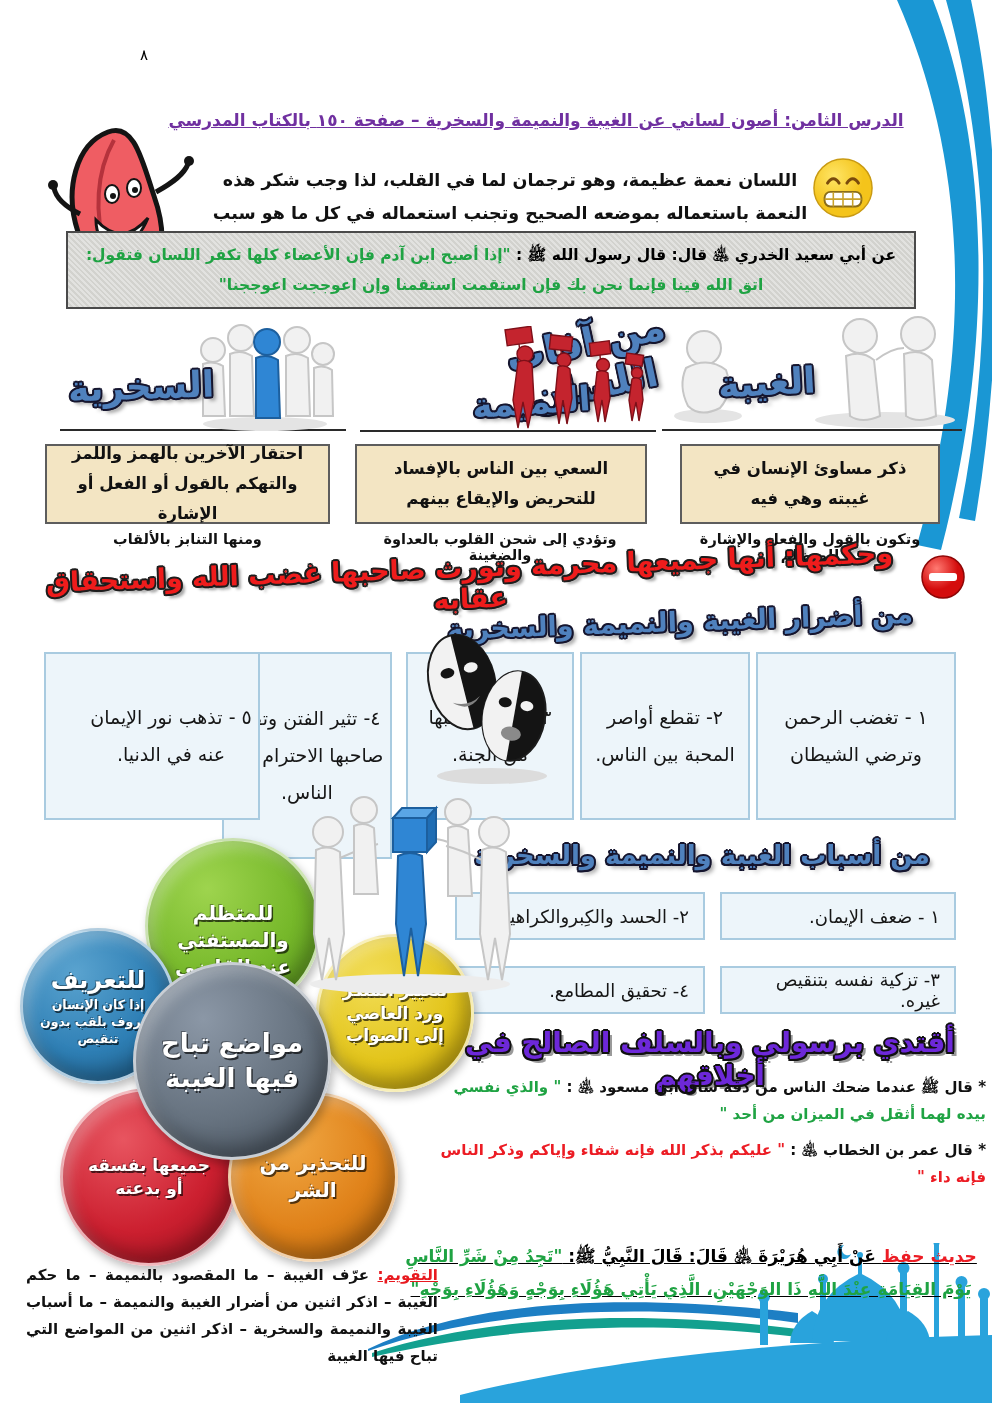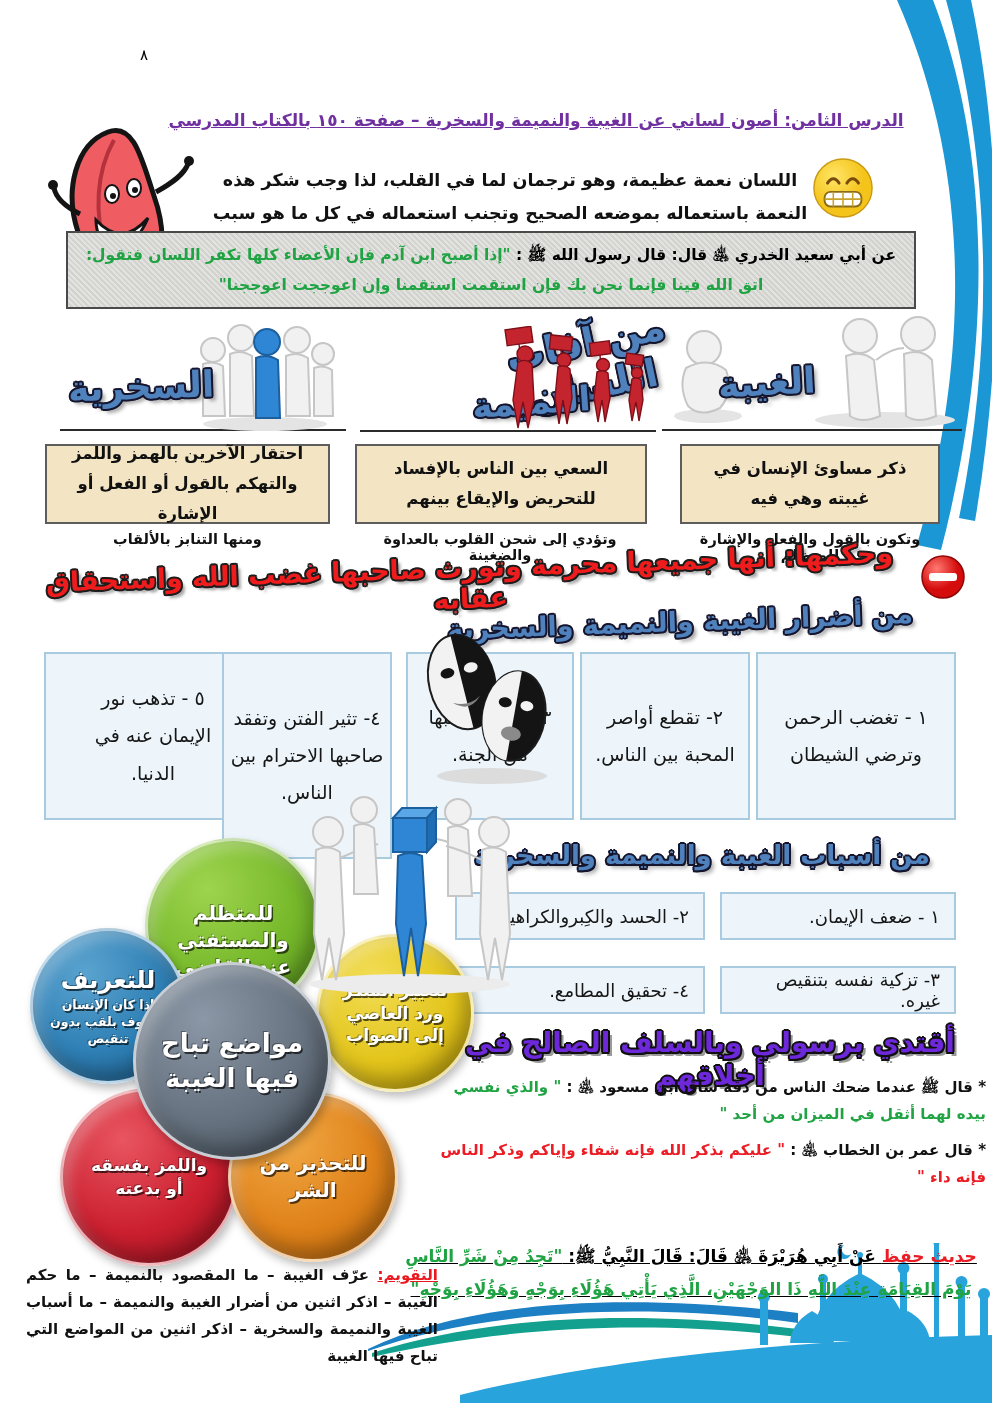--- a/index.html
+++ b/index.html
@@ -206,21 +206,21 @@
       <ellipse cx="93" cy="106" rx="6.5" ry="5" fill="#141414"></ellipse>
       <ellipse cx="115" cy="106" rx="6.5" ry="5" fill="#f2f2f2"></ellipse>
       <ellipse cx="104" cy="136" rx="10" ry="7" fill="#8a8a8a"></ellipse>
     </g>
   </svg>
 
   <div class="abs lightbox harm" style="left:756px;top:652px;width:200px;height:168px;z-index:2;">١ - تغضب الرحمن وترضي الشيطان</div>
   <div class="abs lightbox harm" style="left:580px;top:652px;width:170px;height:168px;z-index:2;">٢- تقطع أواصر المحبة بين الناس.</div>
   <div class="abs lightbox harm" style="left:406px;top:652px;width:168px;height:168px;z-index:2;">٣- تحرم صاحبها من الجنة.</div>
   <div class="abs lightbox harm" style="left:222px;top:652px;width:170px;height:207px;z-index:2;">٤- تثير الفتن وتفقد صاحبها الاحترام بين الناس.</div>
-  <div class="abs lightbox harm" style="left:44px;top:652px;width:180px;height:168px;z-index:2;padding-left:44px;">٥ - تذهب نور الإيمان عنه في الدنيا.</div>
+  <div class="abs lightbox harm" style="left:44px;top:652px;width:216px;height:168px;z-index:2;padding-left:44px;">٥ - تذهب نور الإيمان عنه في الدنيا.</div>
 
   <div class="abs h-blue c" style="left:462px;top:840px;width:480px;font-size:26px;z-index:2;">من أسباب الغيبة والنميمة والسخرية</div>
 
   <div class="abs lightbox cause" style="left:720px;top:892px;width:236px;height:48px;z-index:1;">١ - ضعف الإيمان.</div>
   <div class="abs lightbox cause" style="left:455px;top:892px;width:250px;height:48px;z-index:1;">٢- الحسد والكِبروالكراهية.</div>
   <div class="abs lightbox cause" style="left:720px;top:966px;width:236px;height:48px;z-index:1;">٣- تزكية نفسه بتنقيص غيره.</div>
   <div class="abs lightbox cause" style="left:455px;top:966px;width:250px;height:48px;z-index:1;">٤- تحقيق المطامع.</div>
 
   <svg class="abs" style="left:290px;top:784px;z-index:3;" width="240" height="216" viewBox="0 0 240 216">
     <ellipse cx="120" cy="200" rx="100" ry="10" fill="#ececec"></ellipse>
@@ -243,34 +243,34 @@
       <polygon points="137,34 146,24 146,58 137,68" fill="#1f6db4" stroke="#1c5f9e" stroke-width="2"></polygon>
       <path d="M108,72 Q120,66 132,72 L136,140 L128,192 L121,144 L114,192 L106,140 Z" fill="#2f86d4" stroke="#1c5f9e" stroke-width="2"></path>
     </g>
   </svg>
 
   <div class="abs circle ring" style="left:145px;top:838px;width:170px;height:170px;z-index:2;
        background:radial-gradient(circle at 35% 28%,#9ed44e,#76b82a 55%,#55911c);">
     <div class="lbl" style="font-size:20px;width:130px;margin-top:29px;">للمتظلم والمستفتي عند القاضي</div>
   </div>
 
-  <div class="abs circle ring" style="left:30px;top:928px;width:150px;height:150px;z-index:2;
+  <div class="abs circle ring" style="left:20px;top:928px;width:150px;height:150px;z-index:2;
        background:radial-gradient(circle at 35% 28%,#5aa3cf,#2e7fb5 55%,#1d5d8a);">
     <div class="lbl" style="font-size:24px;">للتعريف</div>
     <div class="lbl" style="font-size:12.5px;width:118px;">إذا كان الإنسان معروف بلقب بدون تنقيص</div>
   </div>
 
   <div class="abs circle ring" style="left:316px;top:934px;width:152px;height:152px;z-index:2;
        background:radial-gradient(circle at 35% 28%,#f2dd55,#e3c51c 55%,#bfa008);">
     <div class="lbl" style="font-size:17px;width:120px;">لتغيير المنكر ورد العاصي إلى الصواب</div>
   </div>
 
   <div class="abs circle ring" style="left:60px;top:1088px;width:172px;height:172px;z-index:3;
        background:radial-gradient(circle at 35% 28%,#e85560,#cc2030 55%,#9c0f1c);">
-    <div class="lbl" style="font-size:17px;width:130px;">واللمز بفسقه أو بدعته</div>
+    <div class="lbl" style="font-size:17px;width:130px;">جميعها بفسقه أو بدعته</div>
   </div>
 
   <div class="abs circle ring" style="left:228px;top:1092px;width:164px;height:164px;z-index:3;
        background:radial-gradient(circle at 35% 28%,#f0a844,#e0821a 55%,#b5650a);">
     <div class="lbl" style="font-size:20px;width:120px;">للتحذير من الشر</div>
   </div>
 
   <div class="abs circle" style="left:133px;top:962px;width:192px;height:192px;z-index:4;border:3px solid #c9ced4;
        background:radial-gradient(circle at 35% 28%,#8b97a6,#66727f 55%,#3d4752);">
     <div class="lbl" style="font-size:26px;width:150px;">مواضع تباح فيها الغيبة</div>

